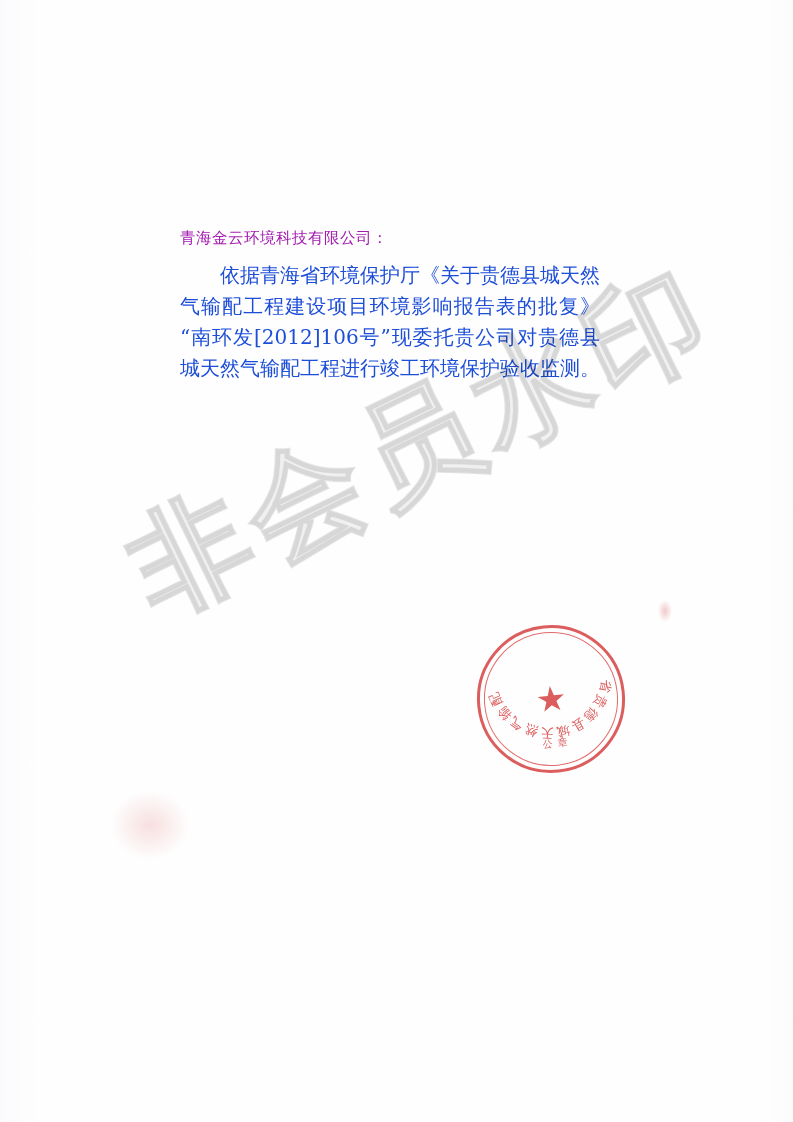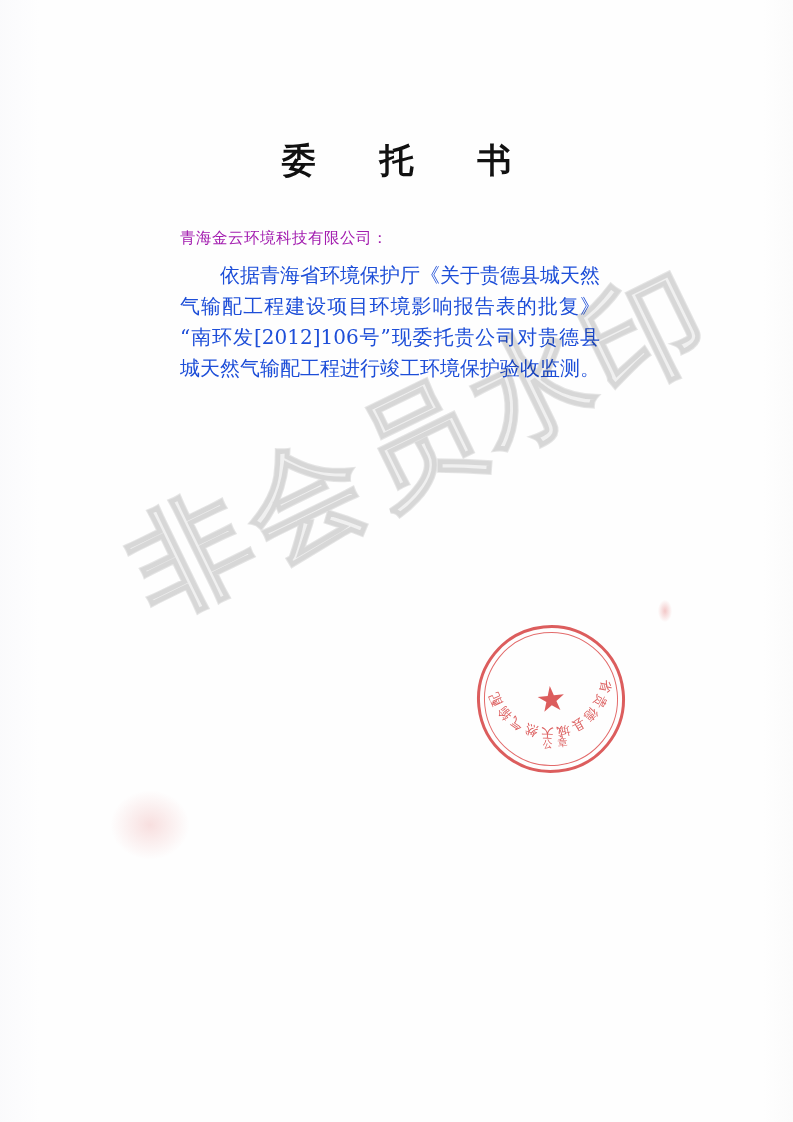--- a/index.html
+++ b/index.html
@@ -176,21 +176,20 @@
     font-family: "DejaVu Sans", "Liberation Sans", sans-serif;
   }
 </style>
 </head>
 <body>
 
 <div class="page">
 
   <div class="scan-tint"></div>
 
-  <div class="doc-title">委 托 书</div>
 
   <div class="addressee">青海金云环境科技有限公司：</div>
 
   <div class="body-text">
     <p>依据青海省环境保护厅《关于贵德县城天然气输配工程建设项目环境影响报告表的批复》“南环发[2012]106号”现委托贵公司对贵德县城天然气输配工程进行竣工环境保护验收监测。</p>
   </div>
 
   <div class="watermark">非会员水印</div>
 
   <div class="seal-smudge"></div>

